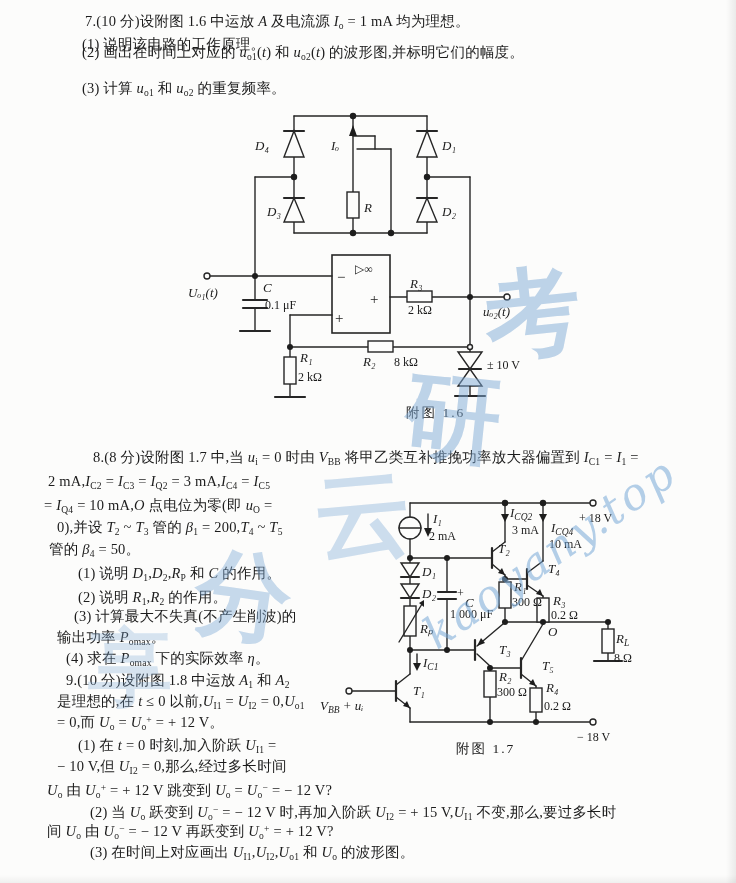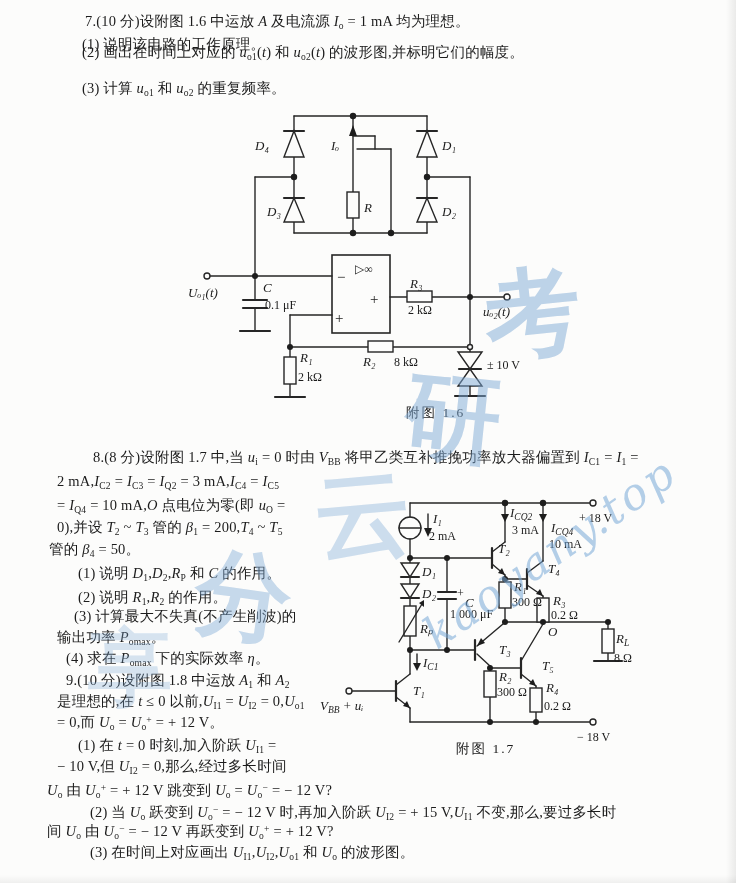--- a/index.html
+++ b/index.html
@@ -41,22 +41,22 @@
 </style>
 </head>
 <body>
 
 <div class="tl" style="left:85px;top:12px">7.(10 分)设附图 1.6 中运放 <i>A</i> 及电流源 <i>I</i><sub>o</sub> = 1 mA 均为理想。</div>
 <div class="tl" style="left:82px;top:35px">(1) 说明该电路的工作原理。</div>
 <div class="tl" style="left:82px;top:43px">(2) 画出在时间上对应的 <i>u</i><sub>o1</sub>(<i>t</i>) 和 <i>u</i><sub>o2</sub>(<i>t</i>) 的波形图,并标明它们的幅度。</div>
 <div class="tl" style="left:82px;top:79px">(3) 计算 <i>u</i><sub>o1</sub> 和 <i>u</i><sub>o2</sub> 的重复频率。</div>
 
 <div class="tl" style="left:93px;top:448px">8.(8 分)设附图 1.7 中,当 <i>u</i><sub>i</sub> = 0 时由 <i>V</i><sub>BB</sub> 将甲乙类互补推挽功率放大器偏置到 <i>I</i><sub>C1</sub> = <i>I</i><sub>1</sub> =</div>
-<div class="tl" style="left:57px;top:472px">2 mA,<i>I</i><sub>C2</sub> = <i>I</i><sub>C3</sub> = <i>I</i><sub>Q2</sub> = 3 mA,<i>I</i><sub>C4</sub> = <i>I</i><sub>C5</sub></div>
-<div class="tl" style="left:57px;top:496px">= <i>I</i><sub>Q4</sub> = 10 mA,<i>O</i> 点电位为零(即 <i>u</i><sub>O</sub> =</div>
+<div class="tl" style="left:48px;top:472px">2 mA,<i>I</i><sub>C2</sub> = <i>I</i><sub>C3</sub> = <i>I</i><sub>Q2</sub> = 3 mA,<i>I</i><sub>C4</sub> = <i>I</i><sub>C5</sub></div>
+<div class="tl" style="left:44px;top:496px">= <i>I</i><sub>Q4</sub> = 10 mA,<i>O</i> 点电位为零(即 <i>u</i><sub>O</sub> =</div>
 <div class="tl" style="left:57px;top:518px">0),并设 <i>T</i><sub>2</sub> ~ <i>T</i><sub>3</sub> 管的 <i>β</i><sub>1</sub> = 200,<i>T</i><sub>4</sub> ~ <i>T</i><sub>5</sub></div>
 <div class="tl" style="left:49px;top:540px">管的 <i>β</i><sub>4</sub> = 50。</div>
 <div class="tl" style="left:78px;top:564px">(1) 说明 <i>D</i><sub>1</sub>,<i>D</i><sub>2</sub>,<i>R</i><sub>P</sub> 和 <i>C</i> 的作用。</div>
 <div class="tl" style="left:78px;top:588px">(2) 说明 <i>R</i><sub>1</sub>,<i>R</i><sub>2</sub> 的作用。</div>
 <div class="tl" style="left:74px;top:607px">(3) 计算最大不失真(不产生削波)的</div>
 <div class="tl" style="left:57px;top:628px">输出功率 <i>P</i><sub>omax</sub>。</div>
 <div class="tl" style="left:66px;top:649px">(4) 求在 <i>P</i><sub>omax</sub> 下的实际效率 <i>η</i>。</div>
 <div class="tl" style="left:66px;top:671px">9.(10 分)设附图 1.8 中运放 <i>A</i><sub>1</sub> 和 <i>A</i><sub>2</sub></div>
 <div class="tl" style="left:57px;top:692px">是理想的,在 <i>t</i> ≤ 0 以前,<i>U</i><sub>I1</sub> = <i>U</i><sub>I2</sub> = 0,<i>U</i><sub>o1</sub></div>
 <div class="tl" style="left:57px;top:713px">= 0,而 <i>U</i><sub>o</sub> = <i>U</i><sub>o</sub><sup>+</sup> = + 12 V。</div>

